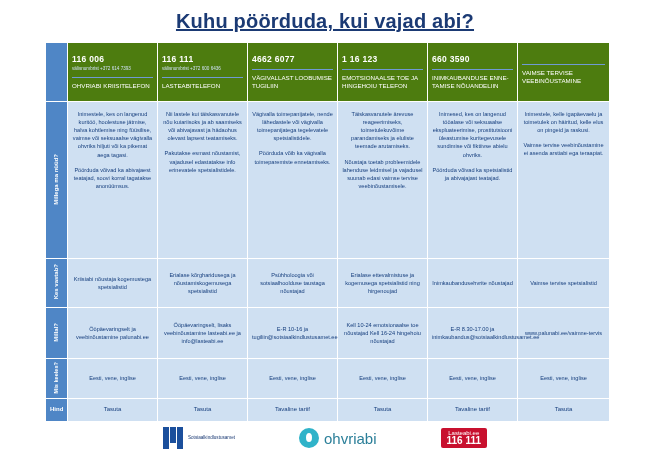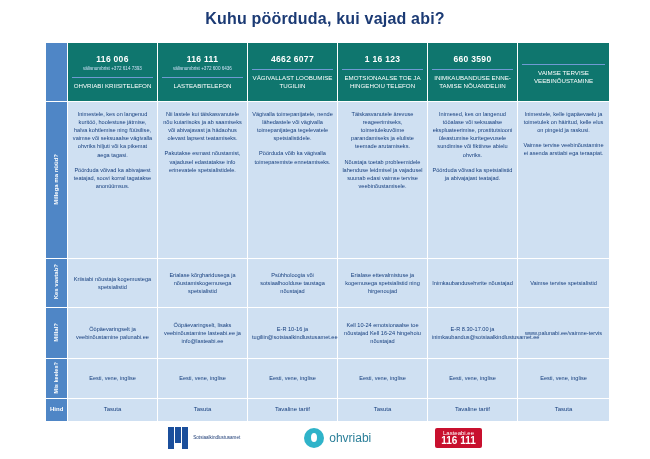--- a/index.html
+++ b/index.html
@@ -7,26 +7,27 @@
     width:650px;height:459px;
     background:#ffffff;
     font-family:"Liberation Sans", sans-serif;
     color:#1b3a74;
     overflow:hidden;
   }
   .page{position:relative;width:650px;height:459px;}
 
   .title{
     text-align:center;
-    font-size:16px;
+    font-size:20px;
     font-weight:bold;
     color:#1b3a74;
     letter-spacing:0.2px;
     padding-top:10px;
     padding-bottom:6px;
+    text-decoration:underline;
   }
 
   .table-wrap{
     position:absolute;
     left:45px;top:42px;
     width:564px;
   }
   table.matrix{
     border-collapse:collapse;
     width:564px;
@@ -53,23 +54,23 @@
     transform:rotate(180deg);
     white-space:nowrap;
     display:inline-block;
   }
   .rowlab.flat{
     font-size:6px;
   }
 
   
   .hdr{
-    background:#0f766e;
+    background:#4d7c0f;
     color:#ffffff;
-    text-align:center;
+    text-align:left;
     height:52px;
     padding:5px 4px;
     margin-left:9px;
   }
   .hdr .num{
     font-size:8.5px;
     font-weight:bold;
     letter-spacing:0.3px;
     display:block;
     margin-bottom:2px;
@@ -128,21 +129,21 @@
   .logo-sk .txt{font-size:4.6px;color:#1b3a74;line-height:1.1;max-width:64px;}
   .logo-ohv .circle{
     width:20px;height:20px;border-radius:50%;
     background:#2fb3c9;position:relative;
   }
   .logo-ohv .circle:after{
     content:"";position:absolute;left:7px;top:5px;
     width:6px;height:9px;border-radius:50% 50% 50% 50%;
     background:#ffffff;
   }
-  .logo-ohv .txt{font-size:12px;color:#2b7f99;}
+  .logo-ohv .txt{font-size:15px;color:#2b7f99;}
   .logo-la .box{
     background:#c8102e;color:#ffffff;
     padding:2px 6px;border-radius:2px;
     text-align:center;line-height:1.05;
   }
   .logo-la .box .n1{font-size:6px;display:block;}
   .logo-la .box .n2{font-size:10px;font-weight:bold;display:block;}
 </style>
 </head>
 <body>

